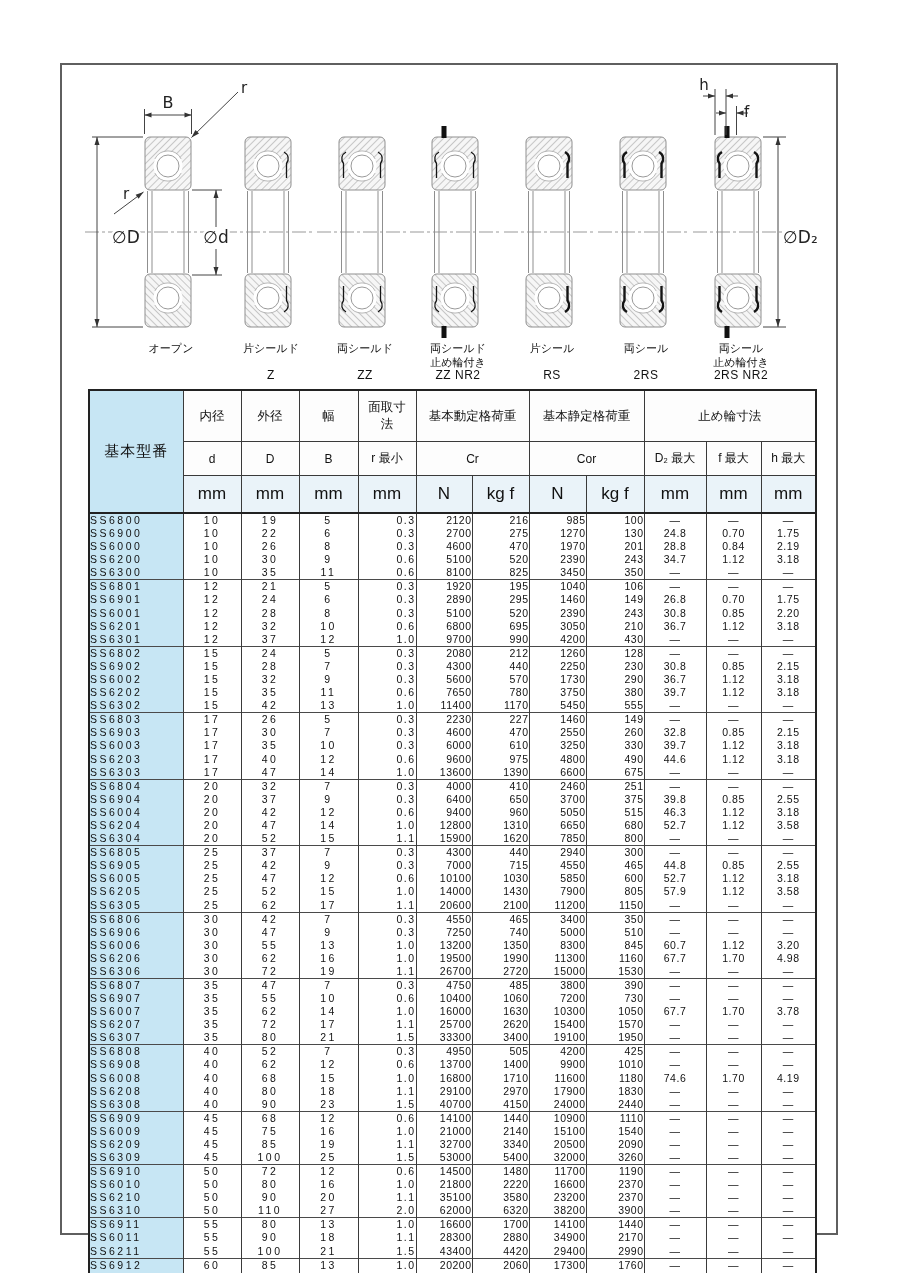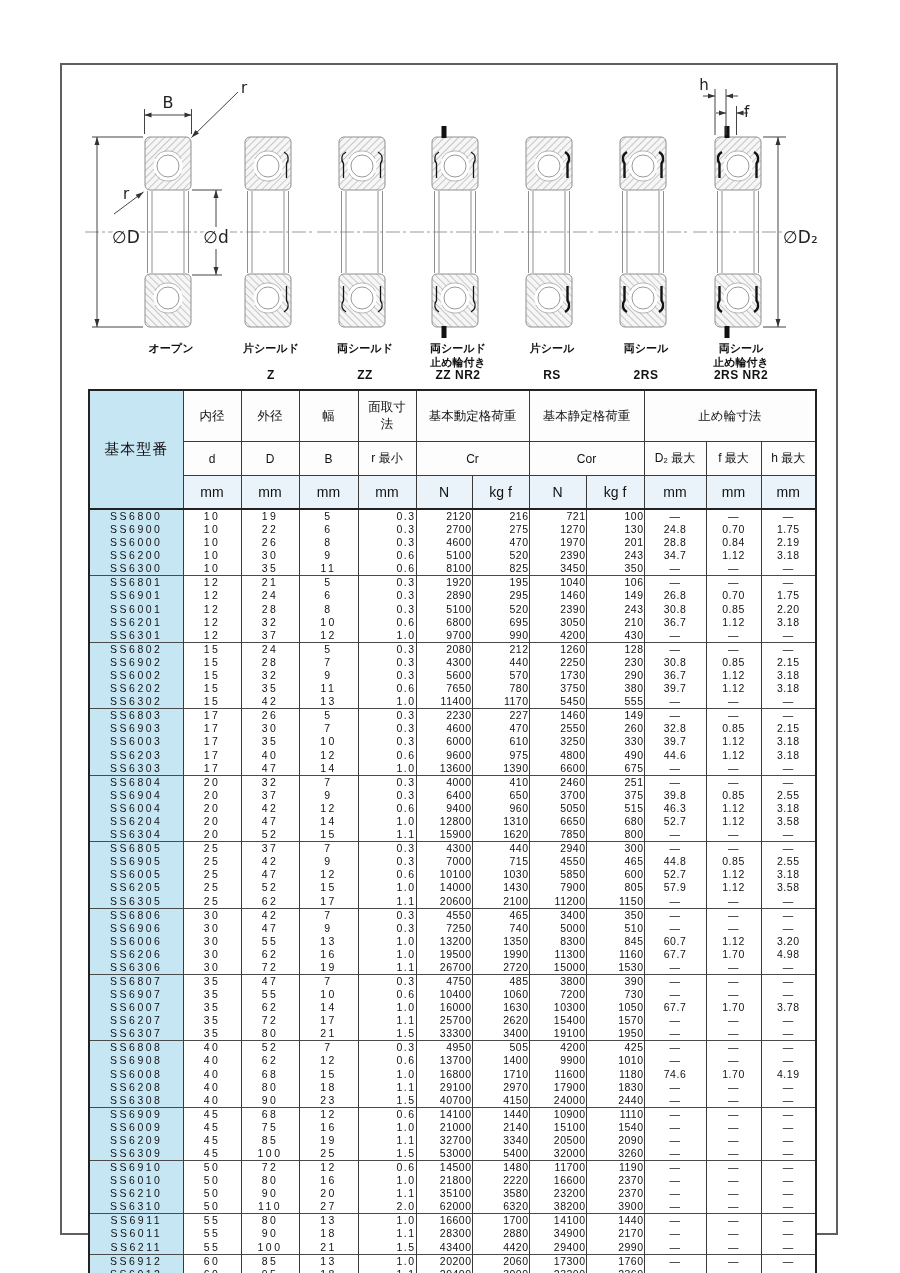--- a/index.html
+++ b/index.html
@@ -2,33 +2,33 @@
 <html><head>
 <meta charset="utf-8">
 <style>
   html,body{margin:0;padding:0;}
   body{width:900px;height:1273px;position:relative;background:#ffffff;
        font-family:"Liberation Sans","DejaVu Sans",sans-serif;color:#1a1a1a;}
   .frame{position:absolute;left:60px;top:63px;width:778px;height:1172px;border:2px solid #5f5f5f;box-sizing:border-box;}
   #diag{position:absolute;left:60px;top:63px;overflow:visible;}
   .dim{font-family:"DejaVu Sans","Liberation Sans",sans-serif;fill:#222;}
   .bearing-label{position:absolute;width:120px;text-align:center;font-size:11px;line-height:13.5px;color:#111;}
-  .bl-line{min-height:13.5px;font-weight:bold;}
+  .bl-line{min-height:13.5px;}
   .bl-code{font-size:12px;letter-spacing:0.5px;}
   table#spec{position:absolute;left:88px;top:389px;border-collapse:collapse;table-layout:fixed;border:2px solid #222;background:#fff;}
   #spec th,#spec td{box-sizing:border-box;}
   #spec thead th{border:1px solid #3a3a3a;font-weight:normal;padding:8px;color:#111;background:#fdfdfd;}
   #spec thead{border-bottom:2px solid #222;}
   .h1 th{height:21px;font-size:12.5px;}
   .h2 th{height:16px;font-size:12px;}
-  .h3 th{height:15px;font-size:14px;background:#eaf3f9 !important;}
+  .h3 th{height:15px;font-size:17px;background:#eaf3f9 !important;}
   th.model-h{background:#c7e6f4 !important;font-size:15px;letter-spacing:1px;margin-left:13px;}
   #spec tbody td{height:13.15px;padding:0;font-size:10.5px;line-height:13px;border-left:1px solid #3a3a3a;
                  overflow:hidden;white-space:nowrap;color:#111;}
-  #spec tbody td.c0{border-left:none;background:#c7e6f4;letter-spacing:2.5px;text-align:center;}
+  #spec tbody td.c0{border-left:none;background:#c7e6f4;letter-spacing:2.5px;text-align:left;}
   #spec tbody tr.gs td{border-top:1px solid #4a4a4a;}
   .c1,.c2,.c3{text-align:center;letter-spacing:2.5px;}
   .c4{text-align:right;letter-spacing:1.5px;}
   .c5,.c6,.c7,.c8{text-align:right;padding-right:9px;letter-spacing:0.5px;}
   .c9,.c10,.c11{text-align:center;letter-spacing:0.5px;}
 </style>
 </head>
 <body>
 
 <div class="frame"></div>
@@ -285,21 +285,21 @@
   </thead>
   <tbody id="tbody">
       <tr>
         <td class="c0">SS6800</td>
         <td class="c1">10</td>
         <td class="c2">19</td>
         <td class="c3">5</td>
         <td class="c4">0.3</td>
         <td class="c5">2120</td>
         <td class="c6">216</td>
-        <td class="c7">721</td>
+        <td class="c7">985</td>
         <td class="c8">100</td>
         <td class="c9">—</td>
         <td class="c10">—</td>
         <td class="c11">—</td>
       </tr>
       <tr>
         <td class="c0">SS6900</td>
         <td class="c1">10</td>
         <td class="c2">22</td>
         <td class="c3">6</td>

